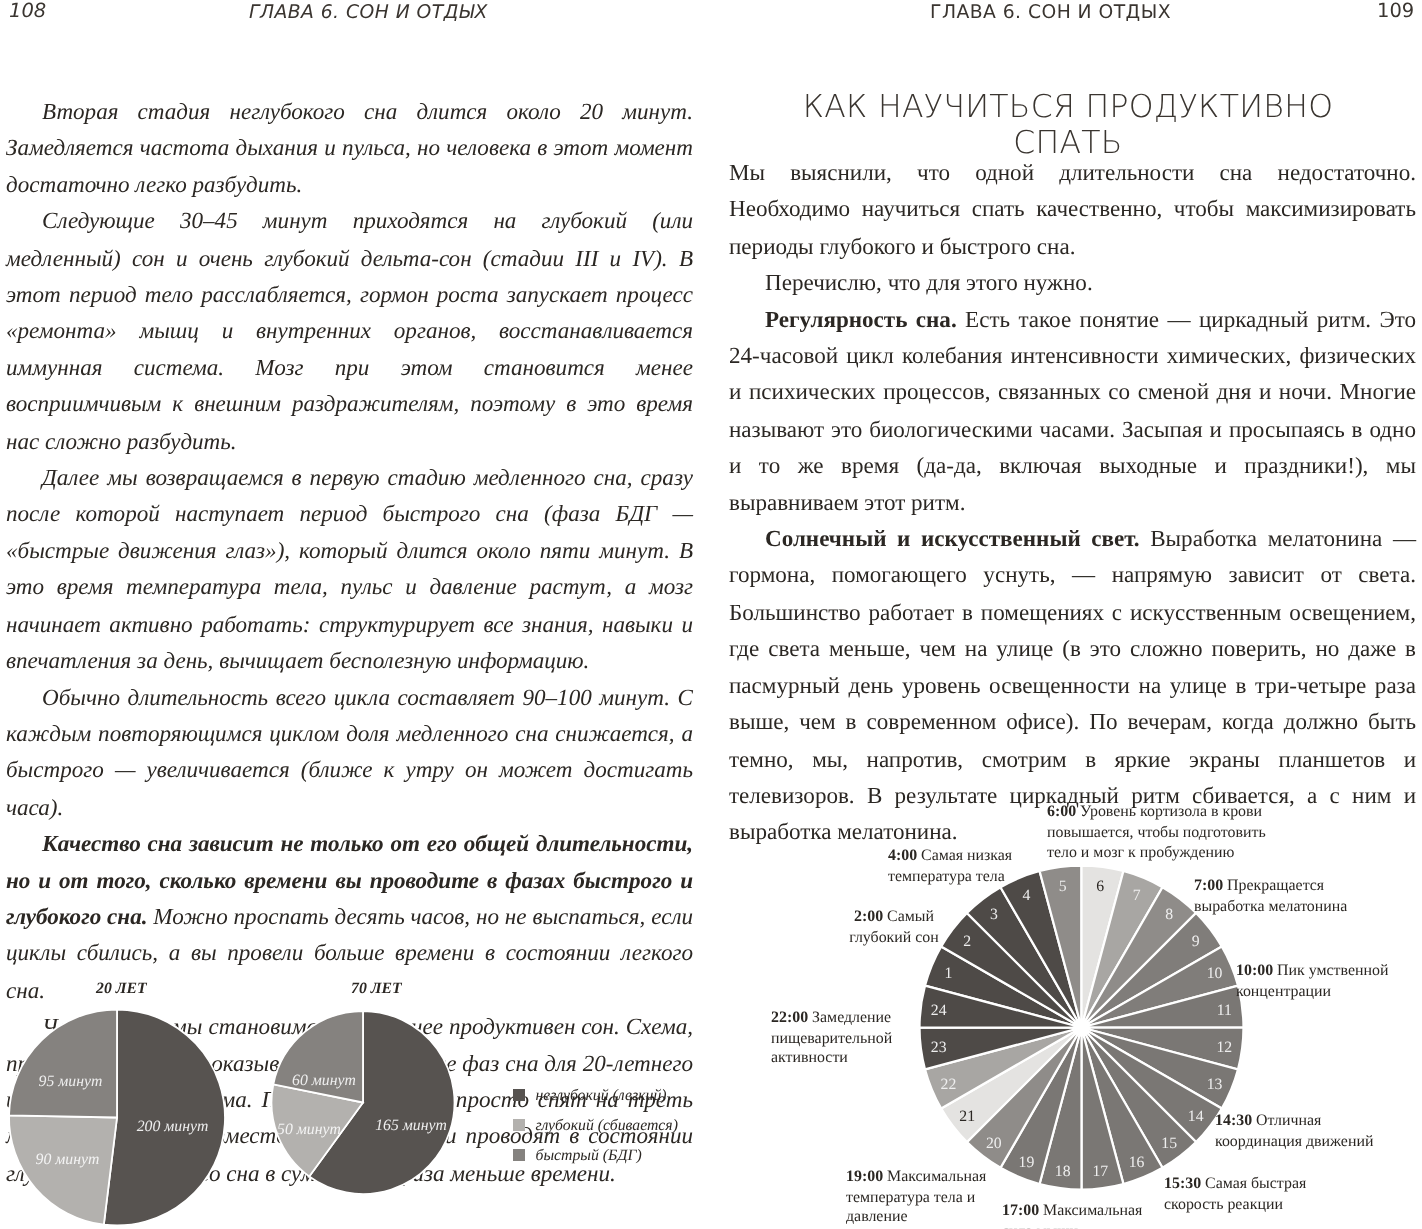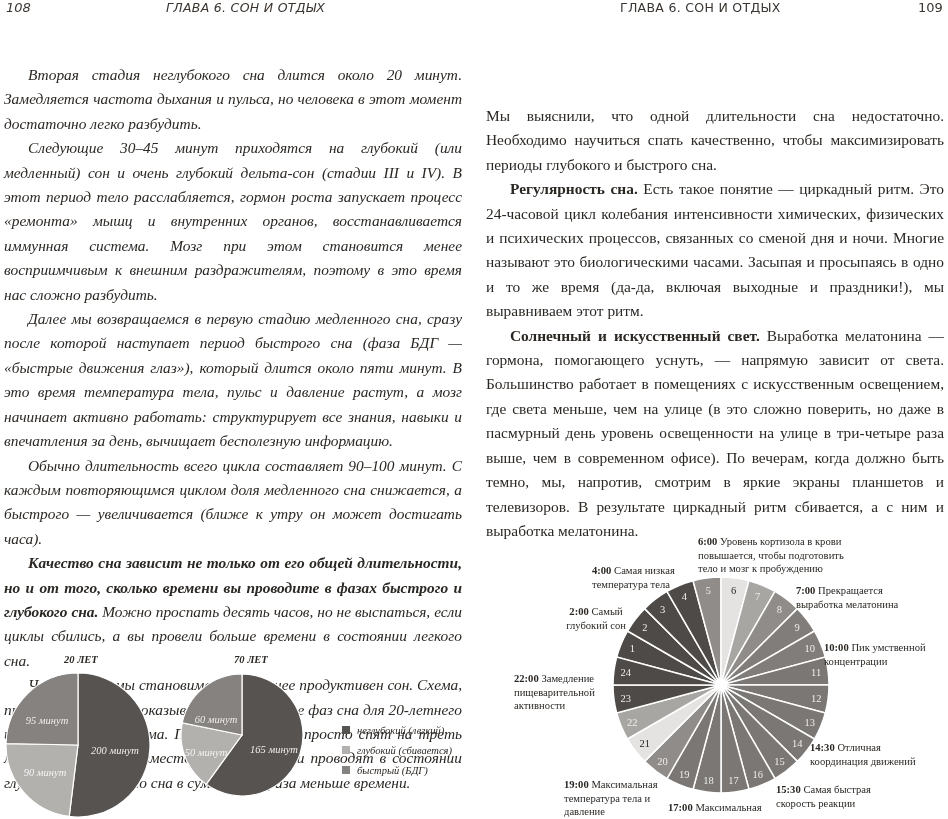--- a/index.html
+++ b/index.html
@@ -75,23 +75,25 @@
       <span class="legend-swatch" style="background:#85827f;"></span>
       <span>быстрый (БДГ)</span>
     </div>
   </div>
 </div>
 
 <div class="page page-right">
   <div class="running-head" style="left:146px;">ГЛАВА 6. СОН И ОТДЫХ</div>
   <div class="folio" style="left:444px;">109</div>
 
+  <div class="section-title">КАК НАУЧИТЬСЯ ПРОДУКТИВНО СПАТЬ</div>
 
   <div class="body-text" style="left:12px; top:104px; width:458px;">
     <p class="noindent"><b></b><span>Мы выяснили, что одной длительности сна недостаточно. Необходимо научиться спать качественно, чтобы максимизировать периоды глубокого и быстрого сна.</span></p>
+    <p><b></b><span>Перечислю, что для этого нужно.</span></p>
     <p><b>Регулярность сна.</b><span> Есть такое понятие — циркадный ритм. Это 24-часовой цикл колебания интенсивности химических, физических и психических процессов, связанных со сменой дня и ночи. Многие называют это биологическими часами. Засыпая и просыпаясь в одно и то же время (да-да, включая выходные и праздники!), мы выравниваем этот ритм.</span></p>
     <p><b>Солнечный и искусственный свет.</b><span> Выработка мелатонина — гормона, помогающего уснуть, — напрямую зависит от света. Большинство работает в помещениях с искусственным освещением, где света меньше, чем на улице (в это сложно поверить, но даже в пасмурный день уровень освещенности на улице в три-четыре раза выше, чем в современном офисе). По вечерам, когда должно быть темно, мы, напротив, смотрим в яркие экраны планшетов и телевизоров. В результате циркадный ритм сбивается, а с ним и выработка мелатонина.</span></p>
   </div>
 
   <svg style="position:absolute; left:138px; top:576px;" width="218" height="218" viewBox="0 0 218 218">
     <g id="clock">
         <path d="M109,109 L4.680010760780604,81.0475431289278 A108,108 0 0 1 15.469256391280581,55.00000000000007 Z" fill="#4e4a47" stroke="#ffffff" stroke-width="1.5"></path>
         <text x="20.307564878916452" y="76.26239049295144" text-anchor="middle" font-size="10.5" fill="#eeeeee">1</text>
         <path d="M109,109 L15.469256391280581,55.00000000000007 A108,108 0 0 1 32.632467631852776,32.63246763185295 Z" fill="#4e4a47" stroke="#ffffff" stroke-width="1.5"></path>
         <text x="32.838079332041374" y="54.558902815162895" text-anchor="middle" font-size="10.5" fill="#eeeeee">2</text>

